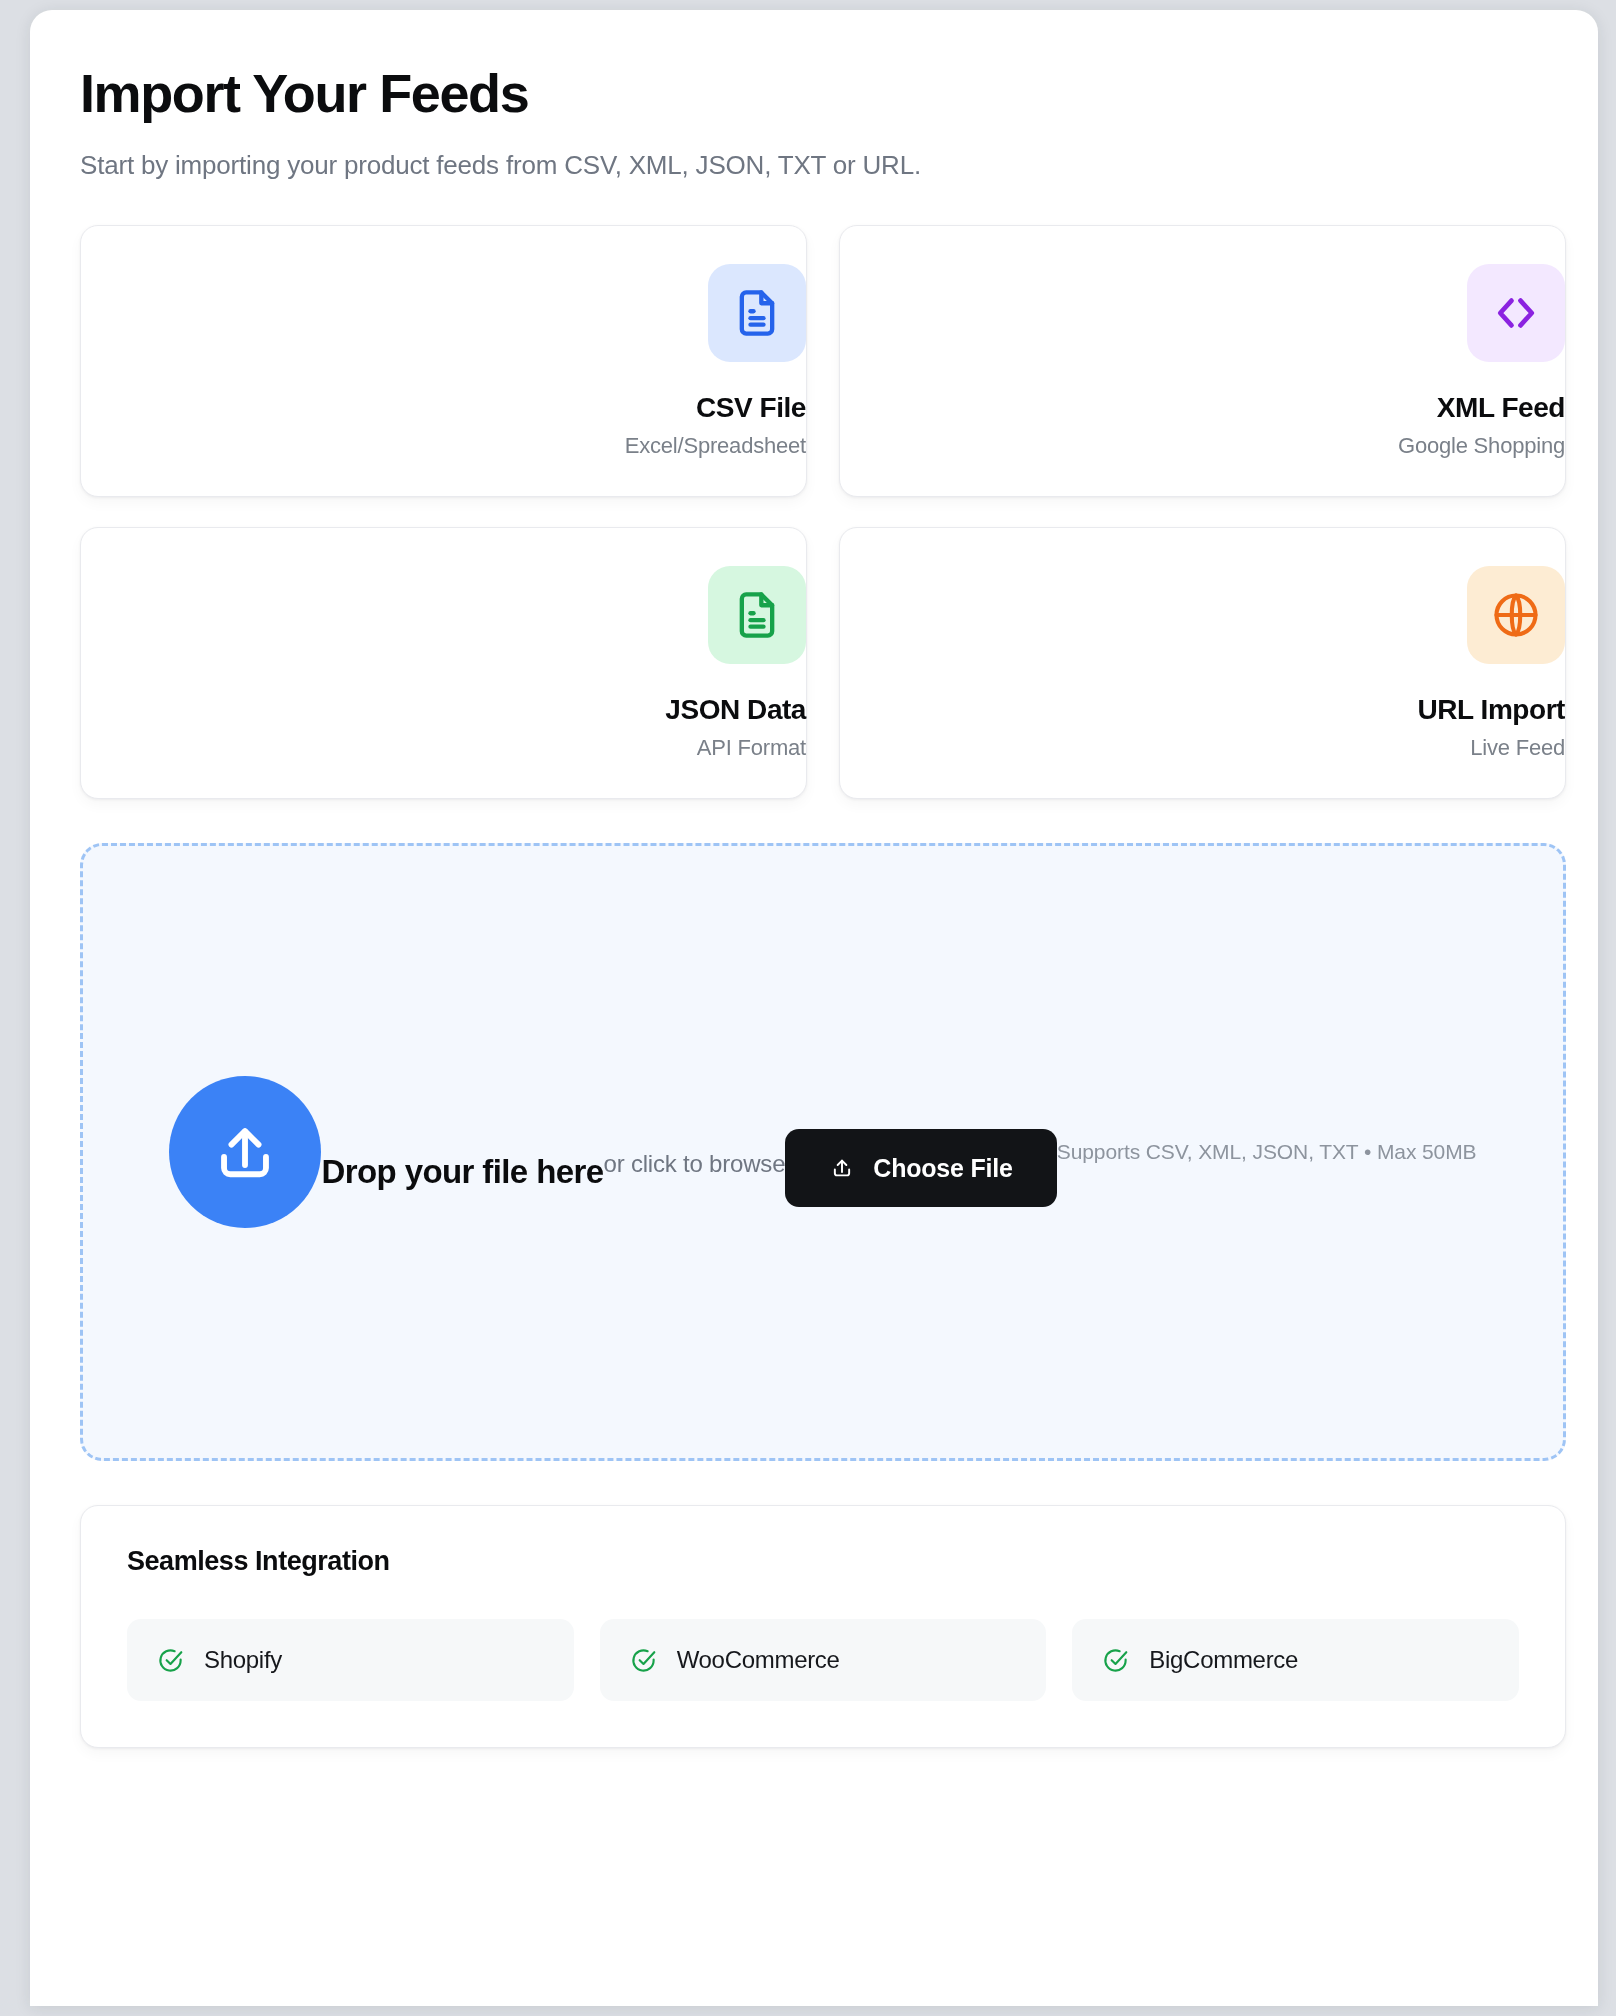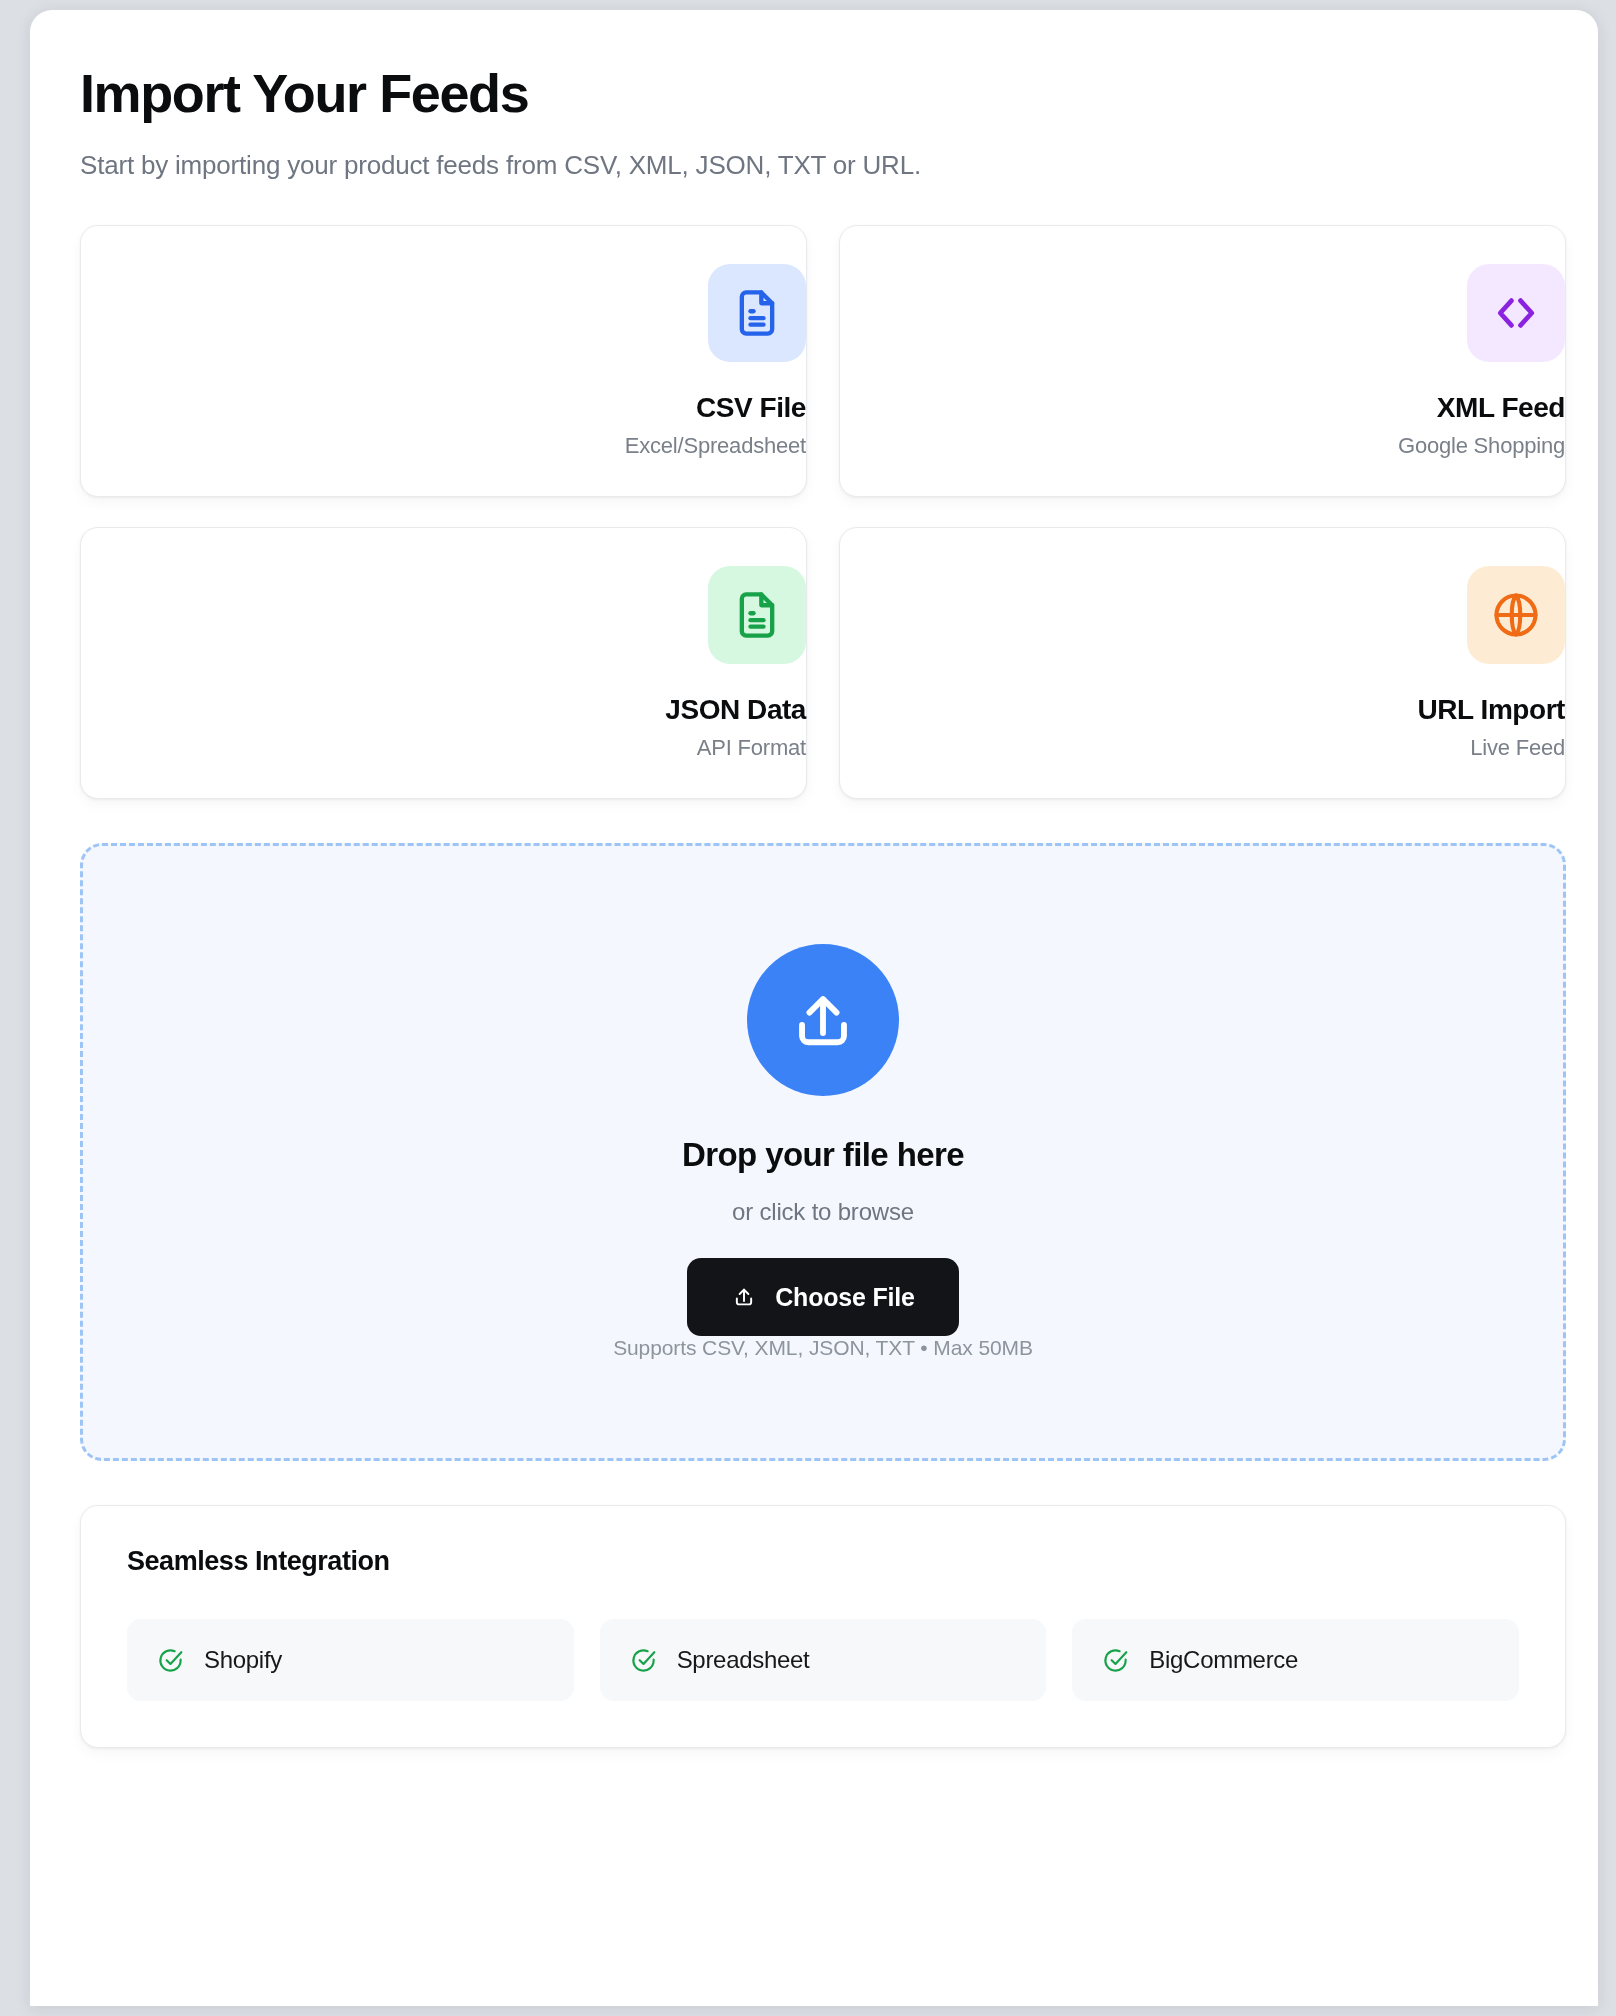--- a/index.html
+++ b/index.html
@@ -105,21 +105,21 @@
   }
 
   
   .dropzone {
     margin-top: 44px;
     height: 618px;
     border: 3px dashed #9ec4f5;
     border-radius: 22px;
     background: #f4f8fe;
     display: flex;
-    flex-direction: column;
+    flex-direction: row;
     align-items: center;
     justify-content: center;
     cursor: pointer;
   }
 
   .upload-circle {
     width: 152px;
     height: 152px;
     border-radius: 50%;
     background: #3b82f6;
@@ -321,21 +321,21 @@
           <span class="chip-label">Shopify</span>
         </div>
 
         <div class="integration-chip">
           <span>
             <svg width="27" height="27" viewBox="0 0 24 24" fill="none" stroke="#17a24a" stroke-width="1.9" stroke-linecap="round" stroke-linejoin="round">
               <path d="M21 11.1V12a9 9 0 1 1-5.34-8.22"></path>
               <path d="M8.6 11.7 12 15.1 21.6 4.6"></path>
             </svg>
           </span>
-          <span class="chip-label">Spreadsheet</span>
+          <span class="chip-label">WooCommerce</span>
         </div>
 
         <div class="integration-chip">
           <span>
             <svg width="27" height="27" viewBox="0 0 24 24" fill="none" stroke="#17a24a" stroke-width="1.9" stroke-linecap="round" stroke-linejoin="round">
               <path d="M21 11.1V12a9 9 0 1 1-5.34-8.22"></path>
               <path d="M8.6 11.7 12 15.1 21.6 4.6"></path>
             </svg>
           </span>
           <span class="chip-label">BigCommerce</span>

